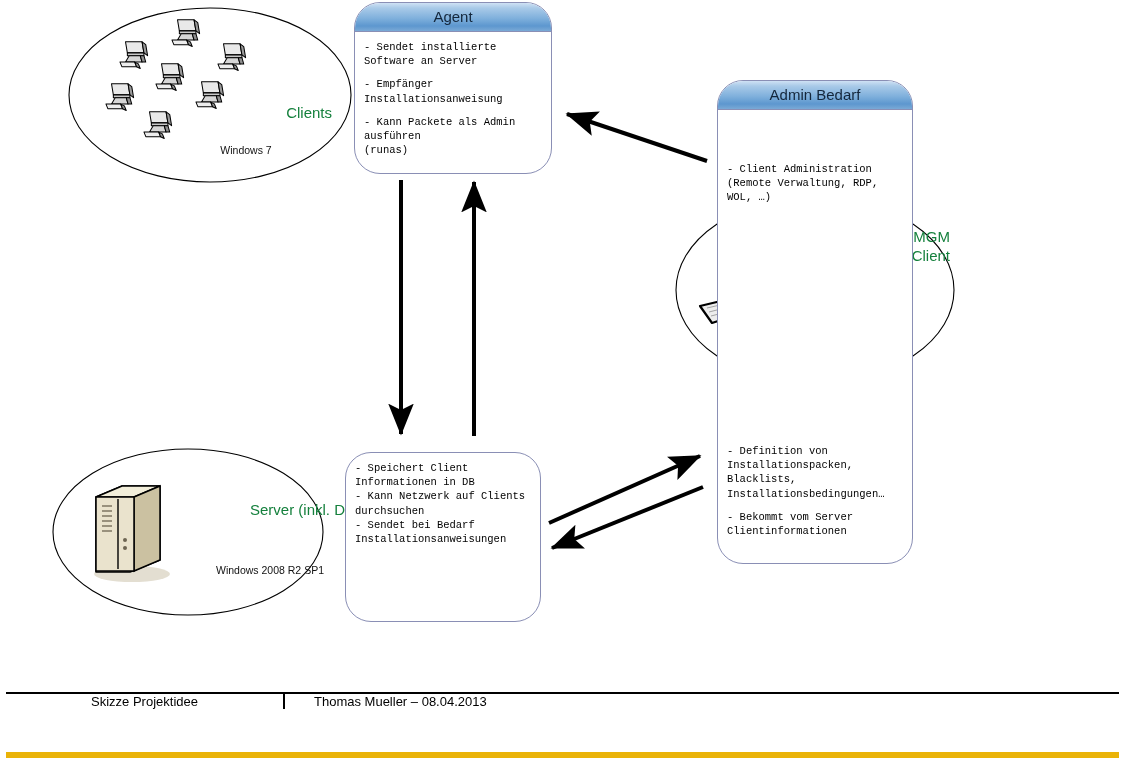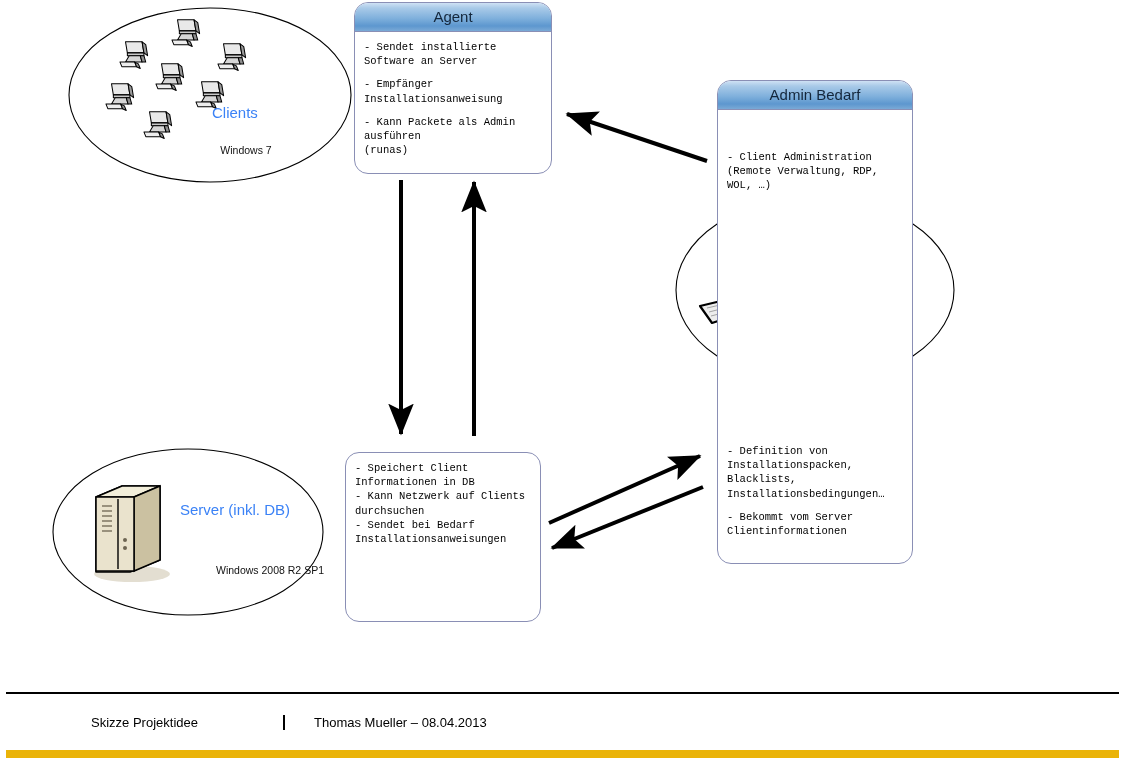--- a/index.html
+++ b/index.html
@@ -22,21 +22,21 @@
     position: absolute;
     left: 0;
     top: 0;
     width: 1125px;
     height: 758px;
   }
   
   .proc-box {
     position: absolute;
     border: 1px solid #8a8fb5;
-    border-radius: 14px;
+    border-radius: 26px;
     background: #ffffff;
     box-sizing: border-box;
     overflow: hidden;
   }
   .proc-head {
     height: 28px;
     line-height: 28px;
     text-align: center;
     font-size: 15px;
     color: #14273c;
@@ -55,42 +55,42 @@
     margin: 0 0 9px 0;
     white-space: pre-line;
   }
   .proc-body p.tight {
     margin-bottom: 16px;
   }
   
   .grp-title {
     position: absolute;
     font-size: 15px;
-    color: #3b82f6;
-    text-align: left;
+    color: #15803d;
+    text-align: right;
     line-height: 1.25;
   }
   .grp-sub {
     position: absolute;
     font-size: 10.5px;
     color: #111;
     text-align: center;
   }
   
   .footer {
     position: absolute;
     left: 6px;
     top: 692px;
     width: 1113px;
     height: 66px;
     box-sizing: border-box;
     border-top: 2px solid #000;
-    border-bottom: 8px solid #eab308;
+    border-bottom: 6px solid #eab308;
     display: flex;
-    align-items: center;
+    align-items: flex-start;
   }
   .footer-cell {
     display: flex;
     align-items: center;
     font-size: 13px;
     color: #000;
   }
   .footer-cell.c1 {
     width: 277px;
     justify-content: center;
@@ -275,21 +275,21 @@
       <p class="tight">- Speichert Client Informationen in DB
 - Kann Netzwerk auf Clients
    durchsuchen
 - Sendet bei Bedarf
 Installationsanweisungen</p>
     </div>
   </div>
 
   <div class="proc-box" style="left:717px; top:80px; width:196px; height:484px;">
     <div class="proc-head">Admin Bedarf</div>
-    <div class="proc-body" style="padding-top:40px;">
+    <div class="proc-body" style="padding-top:52px;">
       <p>- Client Administration
   (Remote Verwaltung, RDP, WOL, …)</p>
     </div>
     <div class="proc-body" style="position:absolute; left:0; top:355px; width:196px; box-sizing:border-box;">
       <p>- Definition von Installationspacken,
 Blacklists, Installationsbedingungen…</p>
       <p>- Bekommt vom Server
 Clientinformationen</p>
     </div>
   </div>

